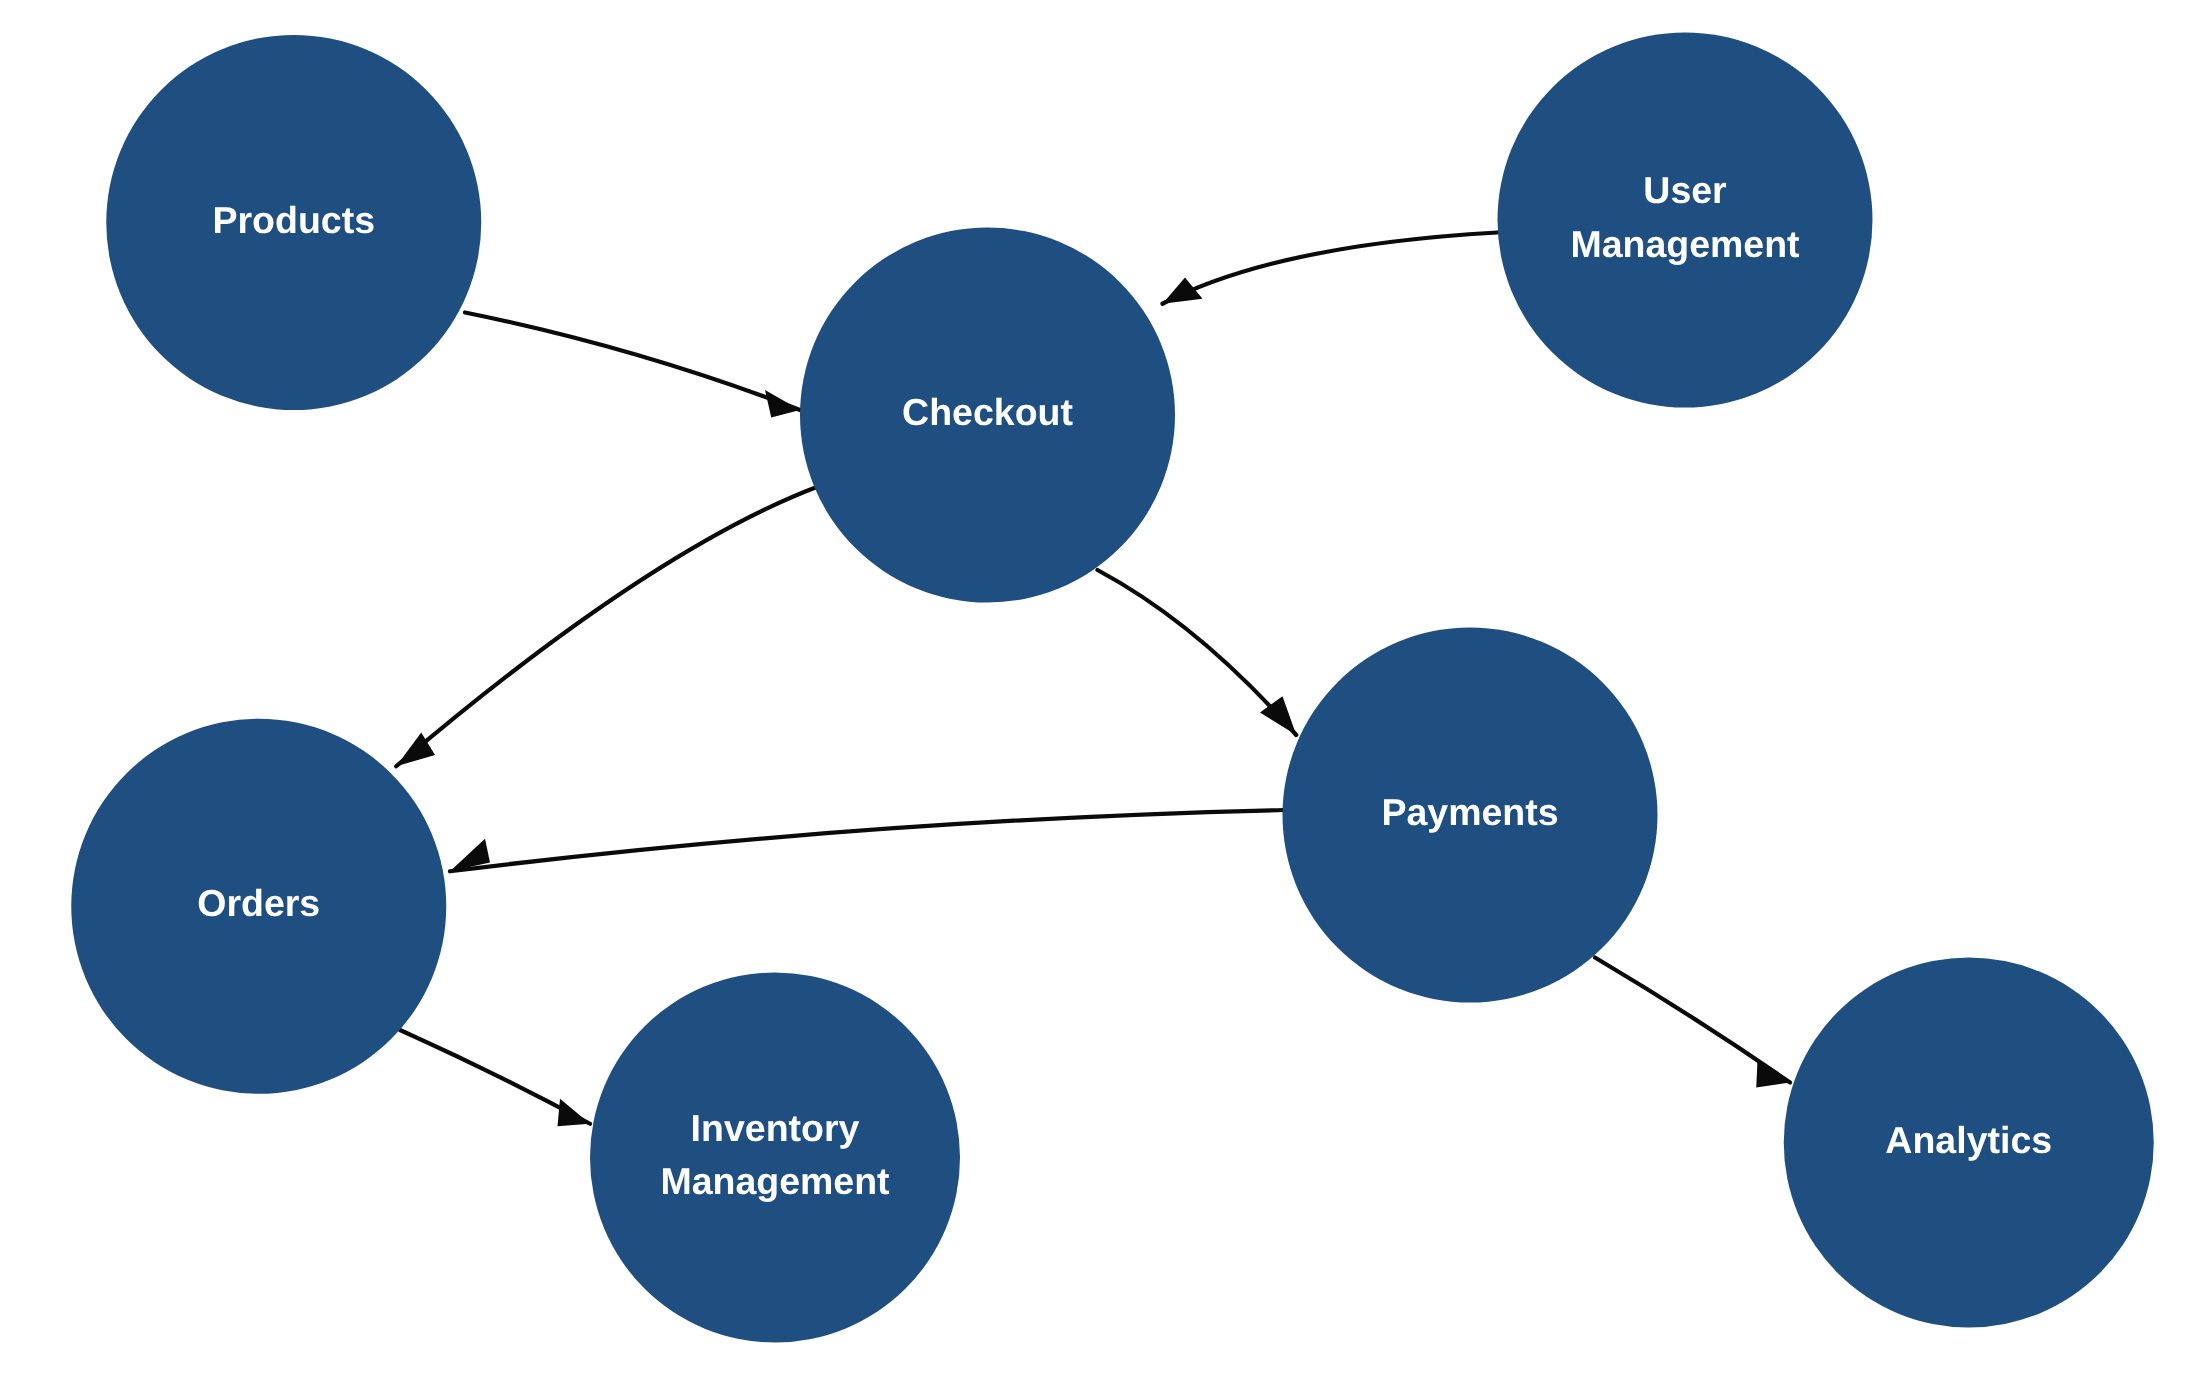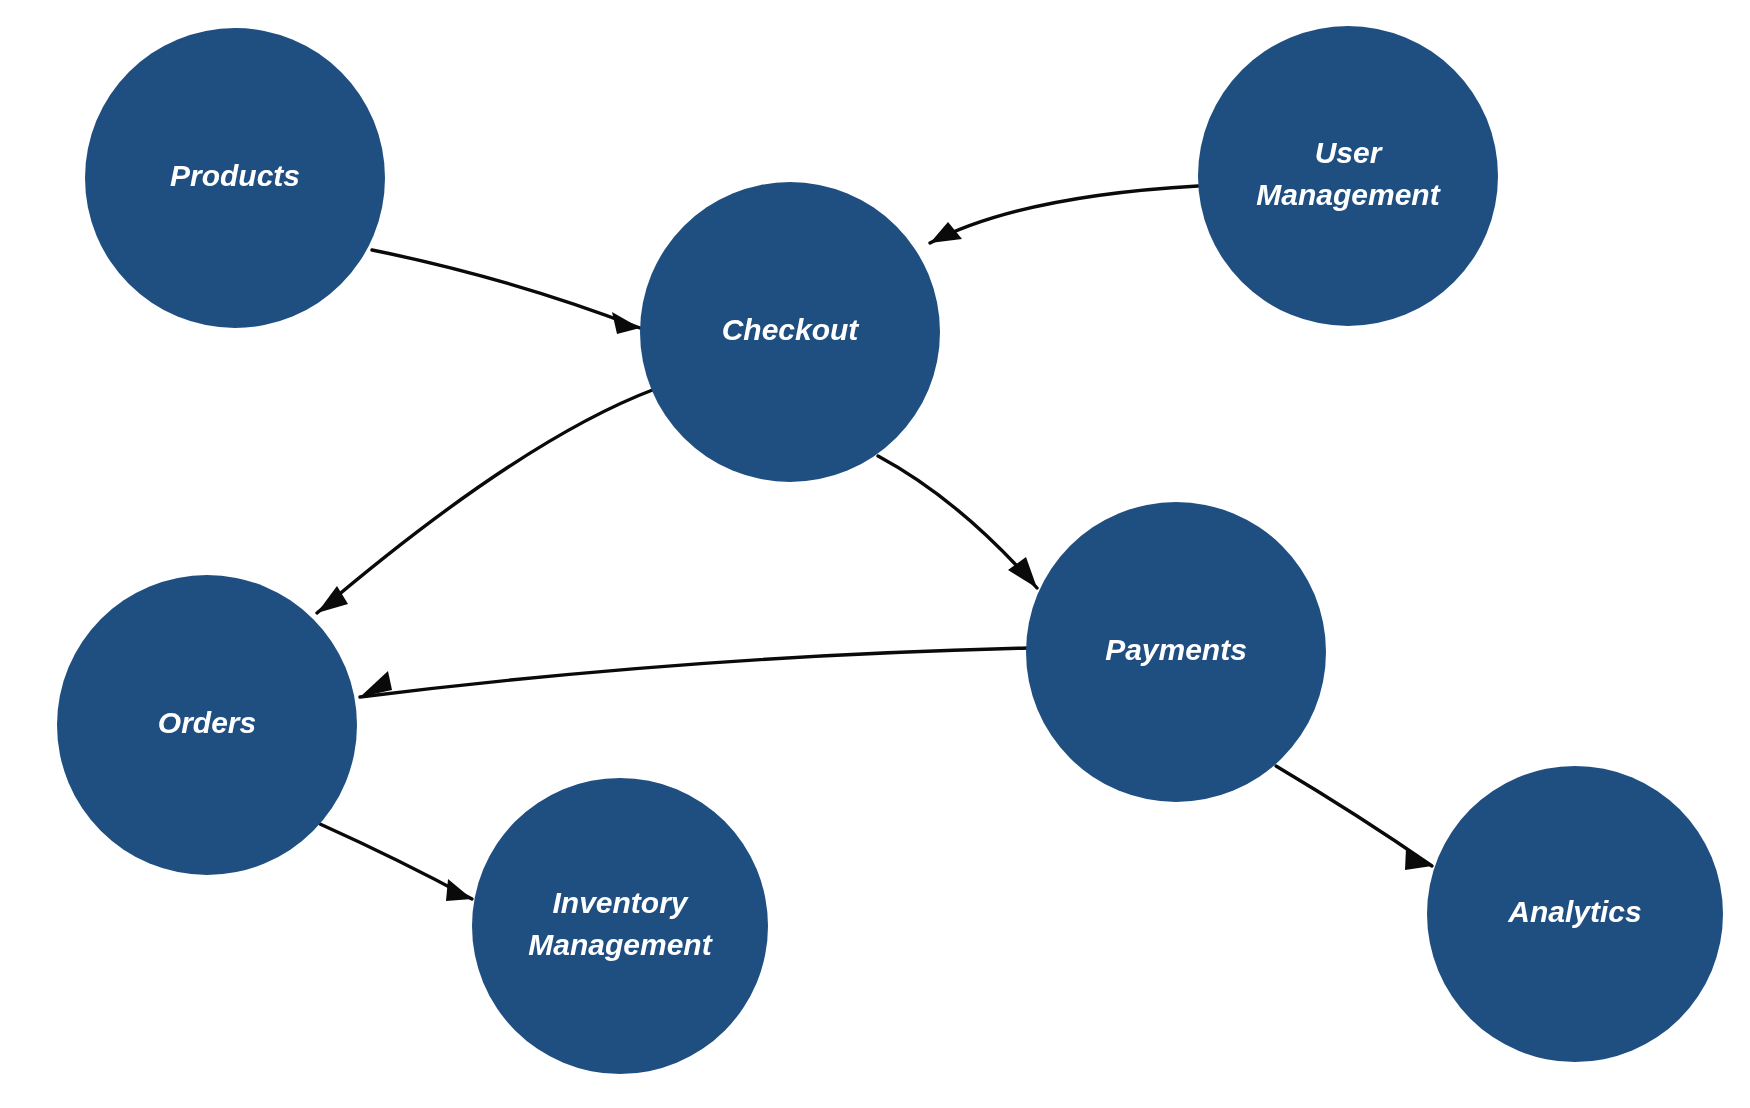--- a/index.html
+++ b/index.html
@@ -12,21 +12,20 @@
     width: 1750px;
     height: 1108px;
     overflow: hidden;
     font-family: "Liberation Sans", sans-serif;
   }
   #graph-canvas {
     position: relative;
     width: 1750px;
     height: 1108px;
     background: #ffffff;
-    font-style: italic;
   }
   #graph-svg {
     position: absolute;
     top: 0;
     left: 0;
     width: 1750px;
     height: 1108px;
     display: block;
   }
   .node-circle {

